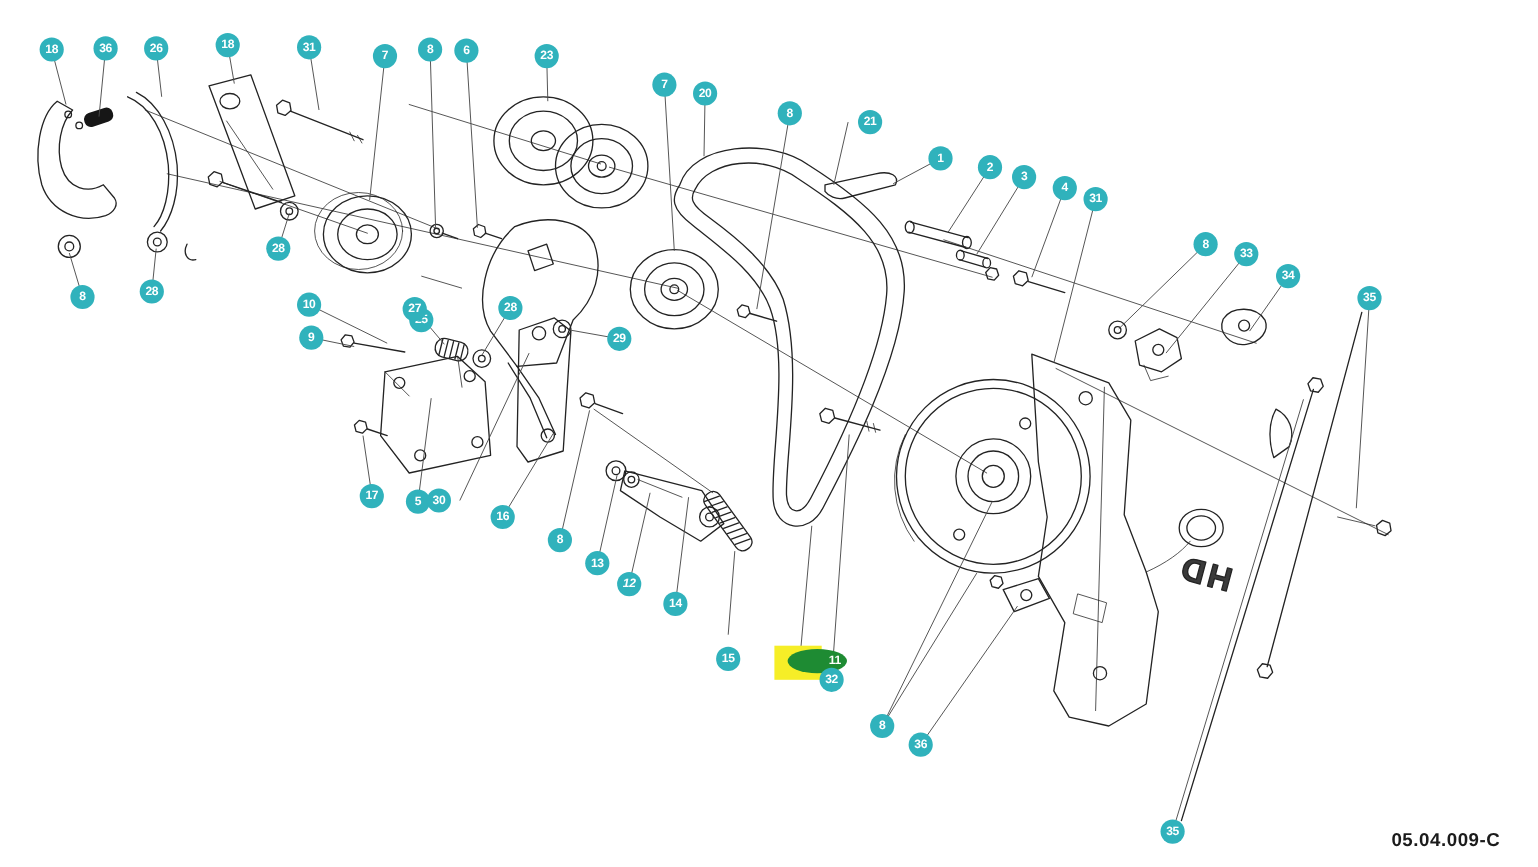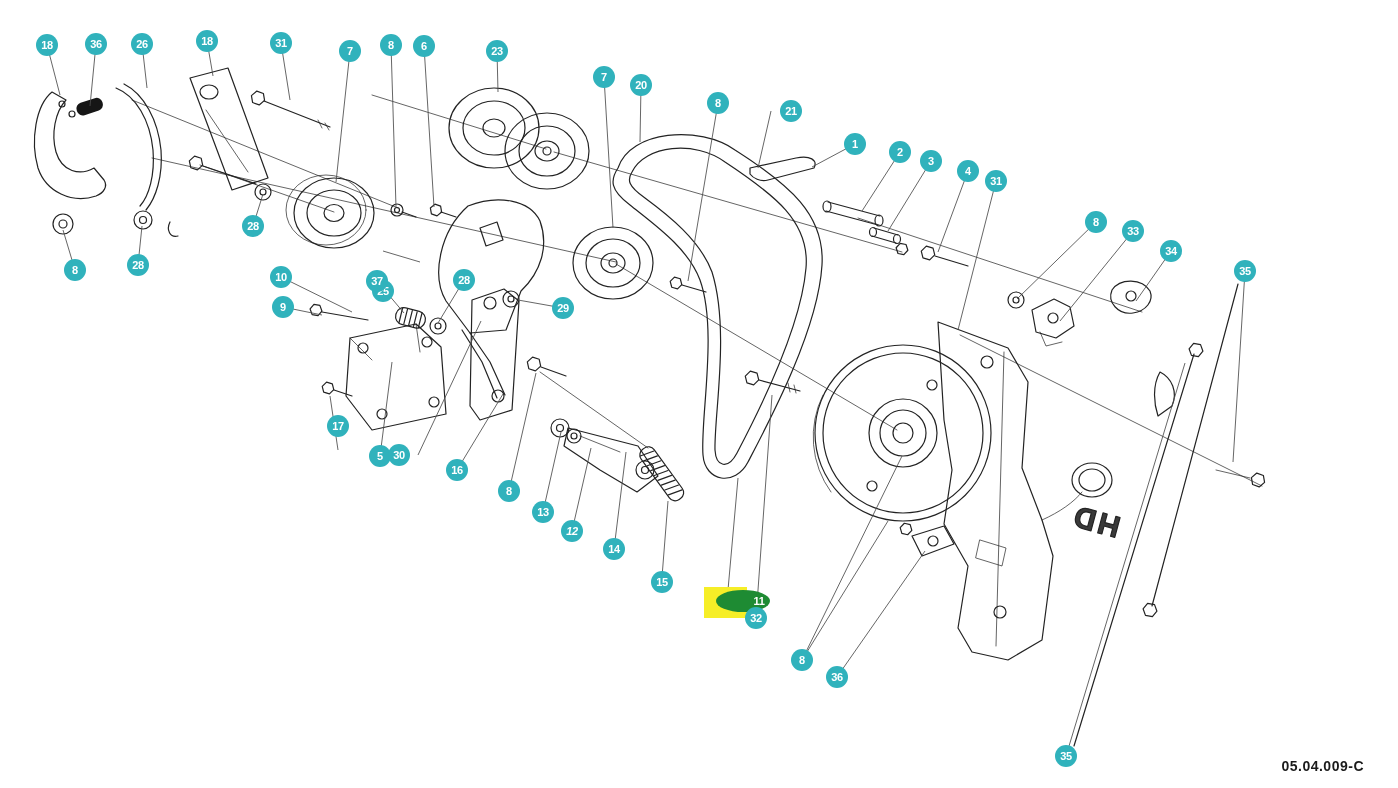--- a/index.html
+++ b/index.html
@@ -15,21 +15,21 @@
   #callouts { position:absolute; left:0; top:0; width:100%; height:100%; }
   .badge {
     position:absolute; width:22px; height:22px; border-radius:50%;
     background:var(--badge,#30b2bc); color:var(--badge-text,#fff);
     font-size:11px; font-weight:bold; display:flex; align-items:center; justify-content:center;
     z-index:3; cursor:pointer; user-select:none; letter-spacing:-0.3px;
   }
   .badge.sel { background:var(--badge-selected,#1e8b33); }
   .hl { position:absolute; width:43px; height:31px; background:var(--highlight,#f6ee27); z-index:2; }
   .code {
-    position:absolute; right:34px; bottom:14px; font-size:14px; font-weight:600;
+    position:absolute; right:34px; bottom:14px; font-size:17px; font-weight:600;
     letter-spacing:0.5px; color:#1b1b1b;
   }
 </style>
 </head>
 <body>
 
 <div class="page">
 
   <svg class="diagram" viewBox="0 0 1398 788">
 
@@ -365,33 +365,33 @@
       <div class="badge" style="left: 985px; top: 170px;">31</div>
       <div class="badge" style="left: 1085px; top: 211px;">8</div>
       <div class="badge" style="left: 1122px; top: 220px;">33</div>
       <div class="badge" style="left: 1160px; top: 240px;">34</div>
       <div class="badge" style="left: 1234px; top: 260px;">35</div>
       <div class="badge" style="left: 242px; top: 215px;">28</div>
       <div class="badge" style="left: 372px; top: 240px; margin-top: 40px;">25</div>
       <div class="badge" style="left: 64px; top: 259px;">8</div>
       <div class="badge" style="left: 127px; top: 254px;">28</div>
       <div class="badge" style="left: 270px; top: 266px;">10</div>
-      <div class="badge" style="left: 366px; top: 270px;">37</div>
+      <div class="badge" style="left: 366px; top: 270px;">27</div>
       <div class="badge" style="left: 453px; top: 269px;">28</div>
       <div class="badge" style="left: 272px; top: 296px;">9</div>
       <div class="badge" style="left: 552px; top: 297px;">29</div>
-      <div class="badge" style="left: 327px; top: 415px;">17</div>
+      <div class="badge" style="left: 327px; top: 440px;">17</div>
       <div class="badge" style="left: 369px; top: 445px;">5</div>
       <div class="badge" style="left: 388px; top: 444px;">30</div>
       <div class="badge" style="left: 446px; top: 459px;">16</div>
       <div class="badge" style="left: 498px; top: 480px;">8</div>
       <div class="badge" style="left: 532px; top: 501px;">13</div>
       <div class="badge" style="left: 561px; top: 520px; font-style: italic;">12</div>
       <div class="badge" style="left: 603px; top: 538px; text-align: center;">14</div>
-      <div class="badge" style="left: 651px; top: 571px;">15</div>
+      <div class="badge" style="left: 651px; top: 588px;">15</div>
       <div class="hl" style="left: 704px; top: 587px;"></div>
       <div class="badge sel" style="left: 716px; top: 590px; padding-left: 32px;">11</div>
       <div class="badge" style="left: 745px; top: 607px;">32</div>
       <div class="badge" style="left: 791px; top: 649px;">8</div>
       <div class="badge" style="left: 826px; top: 666px;">36</div>
       <div class="badge" style="left: 1055px; top: 745px;">35</div>
     </div>
 
   <div class="code">05.04.009-C</div>
 </div>

